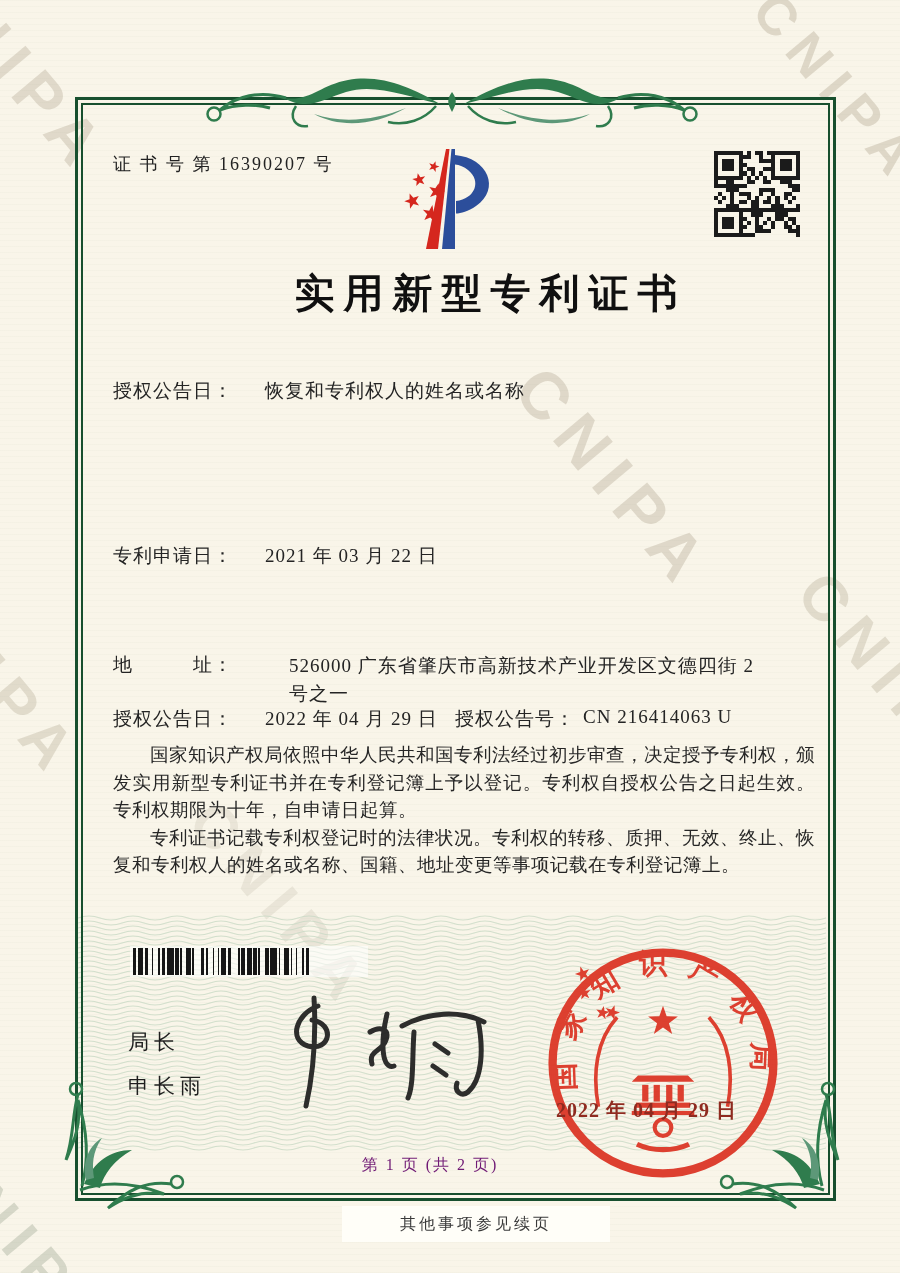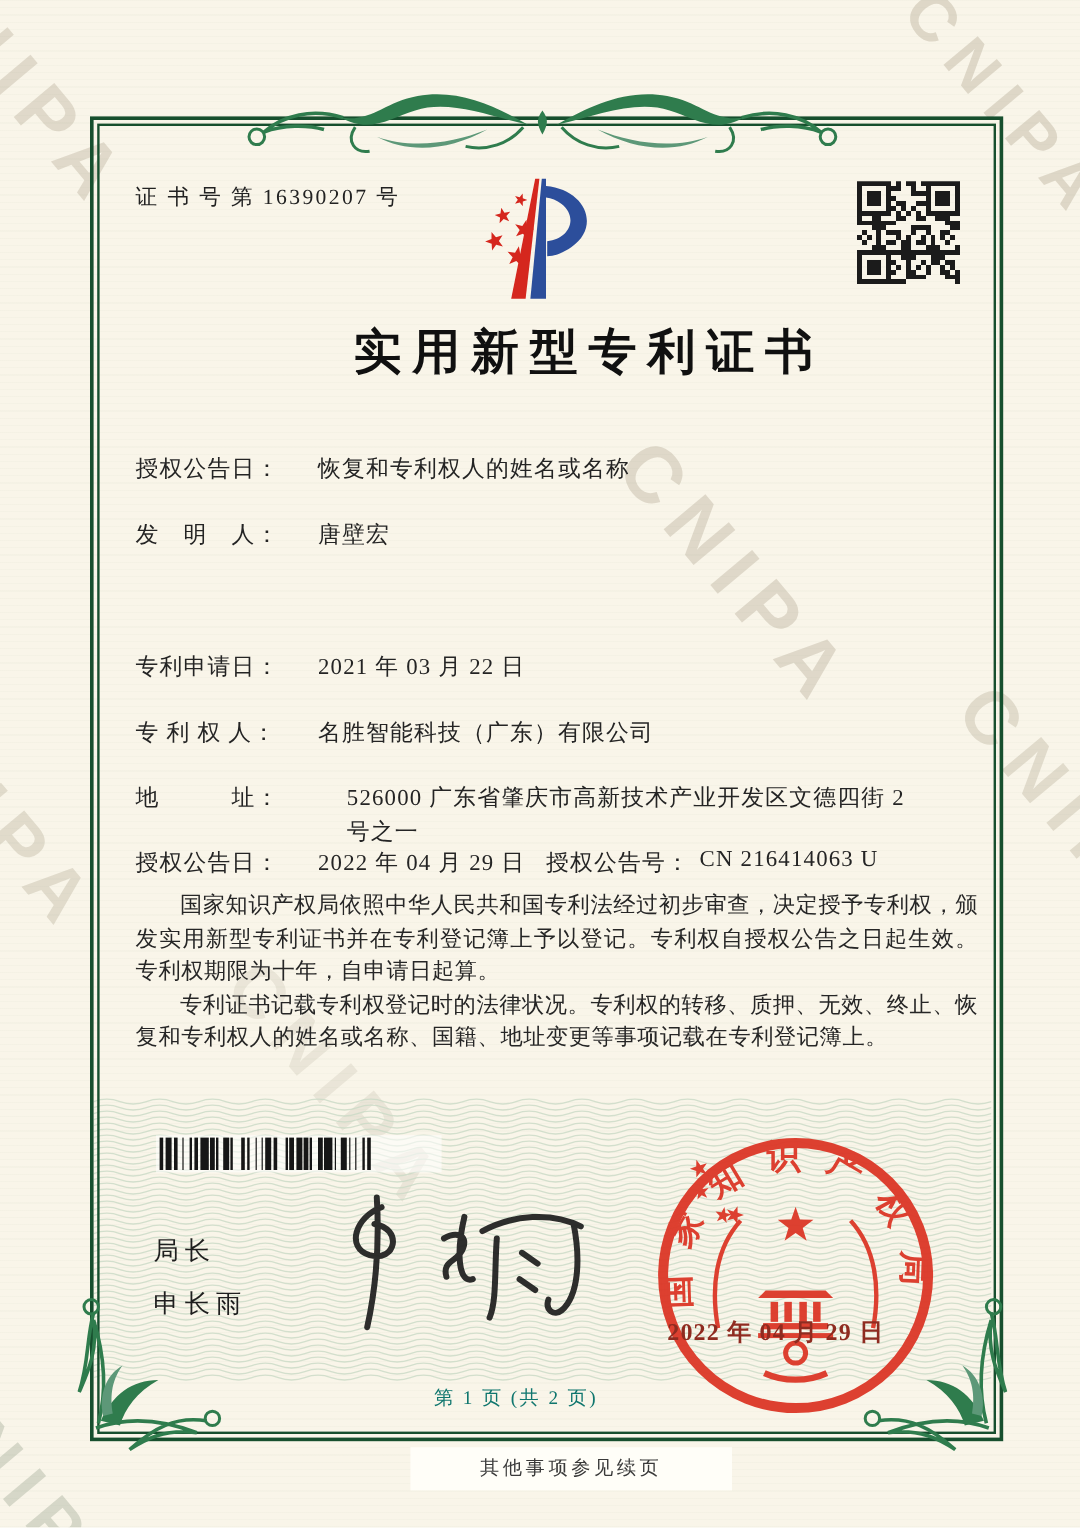--- a/index.html
+++ b/index.html
@@ -34,21 +34,21 @@
   .bc{position:absolute;left:130px;top:946px;width:232px;height:27px;display:flex;
       align-items:stretch;background:rgba(255,255,255,.55);padding:2px 3px;z-index:3;}
   .bc i{display:block;height:100%;}
   .director{position:absolute;left:128px;font-size:21px;letter-spacing:5px;color:#1e1e1e;}
   .sig{position:absolute;left:252px;top:992px;z-index:4;}
   .sig path{fill:none;stroke:#1c1c1c;stroke-width:5;stroke-linecap:round;stroke-linejoin:round;opacity:.92;}
   .seal{position:absolute;left:538px;top:938px;width:250px;height:250px;z-index:4;opacity:.95;}
   .sealdate{position:absolute;left:556px;top:1097px;font-size:20px;font-weight:bold;
             color:#8f2b20;letter-spacing:1px;z-index:5;}
   .footer{position:absolute;left:75px;top:1155px;width:710px;text-align:center;
-          font-size:16px;letter-spacing:2px;color:#0f766e;}
+          font-size:16px;letter-spacing:2px;color:#701a75;}
   .note{position:absolute;left:342px;top:1206px;width:268px;height:36px;line-height:36px;
         background:#fffef8;text-align:center;font-size:16px;letter-spacing:3px;color:#3a3a3a;z-index:3;}
 </style>
 </head>
 <body>
 
 <div class="page">
 
   <span class="wm" style="left:-42px;top:-58px;font-size:64px;color:rgba(172,160,138,.32);transform:rotate(50deg);">CNIPA</span>
   <span class="wm" style="left:788px;top:-20px;font-size:54px;color:rgba(172,160,138,.35);transform:rotate(50deg);">CNIPA</span>
@@ -402,28 +402,22 @@
         <rect x="8" y="20" width="1" height="1"></rect>
         <rect x="9" y="20" width="1" height="1"></rect>
         <rect x="20" y="20" width="1" height="1"></rect>
       </svg>
 
     <div class="title">实用新型专利证书</div>
 
     <div class="row" style="top:378px">
       <span class="flabel">授权公告日：</span><span class="fvalue">恢复和专利权人的姓名或名称</span>
     </div>
-    <div class="row" style="top:433px">
-      <span class="flabel">发　明　人：</span><span class="fvalue">唐壁宏</span>
-    </div>
     <div class="row" style="top:543px">
       <span class="flabel">专利申请日：</span><span class="fvalue">2021 年 03 月 22 日</span>
-    </div>
-    <div class="row" style="top:598px">
-      <span class="flabel">专 利 权 人：</span><span class="fvalue">名胜智能科技（广东）有限公司</span>
     </div>
     <div class="row addr" style="top:652px">
       <span class="flabel">地　　　址：</span><span class="fvalue">526000 广东省肇庆市高新技术产业开发区文德四街 2 号之一</span>
     </div>
     <div class="row" style="top:706px">
       <span class="flabel">授权公告日：</span><span class="fvalue">2022 年 04 月 29 日</span>
       <span class="grant2">
         <span class="flabel" style="width:128px">授权公告号：</span><span class="fvalue">CN 216414063 U</span>
       </span>
     </div>

